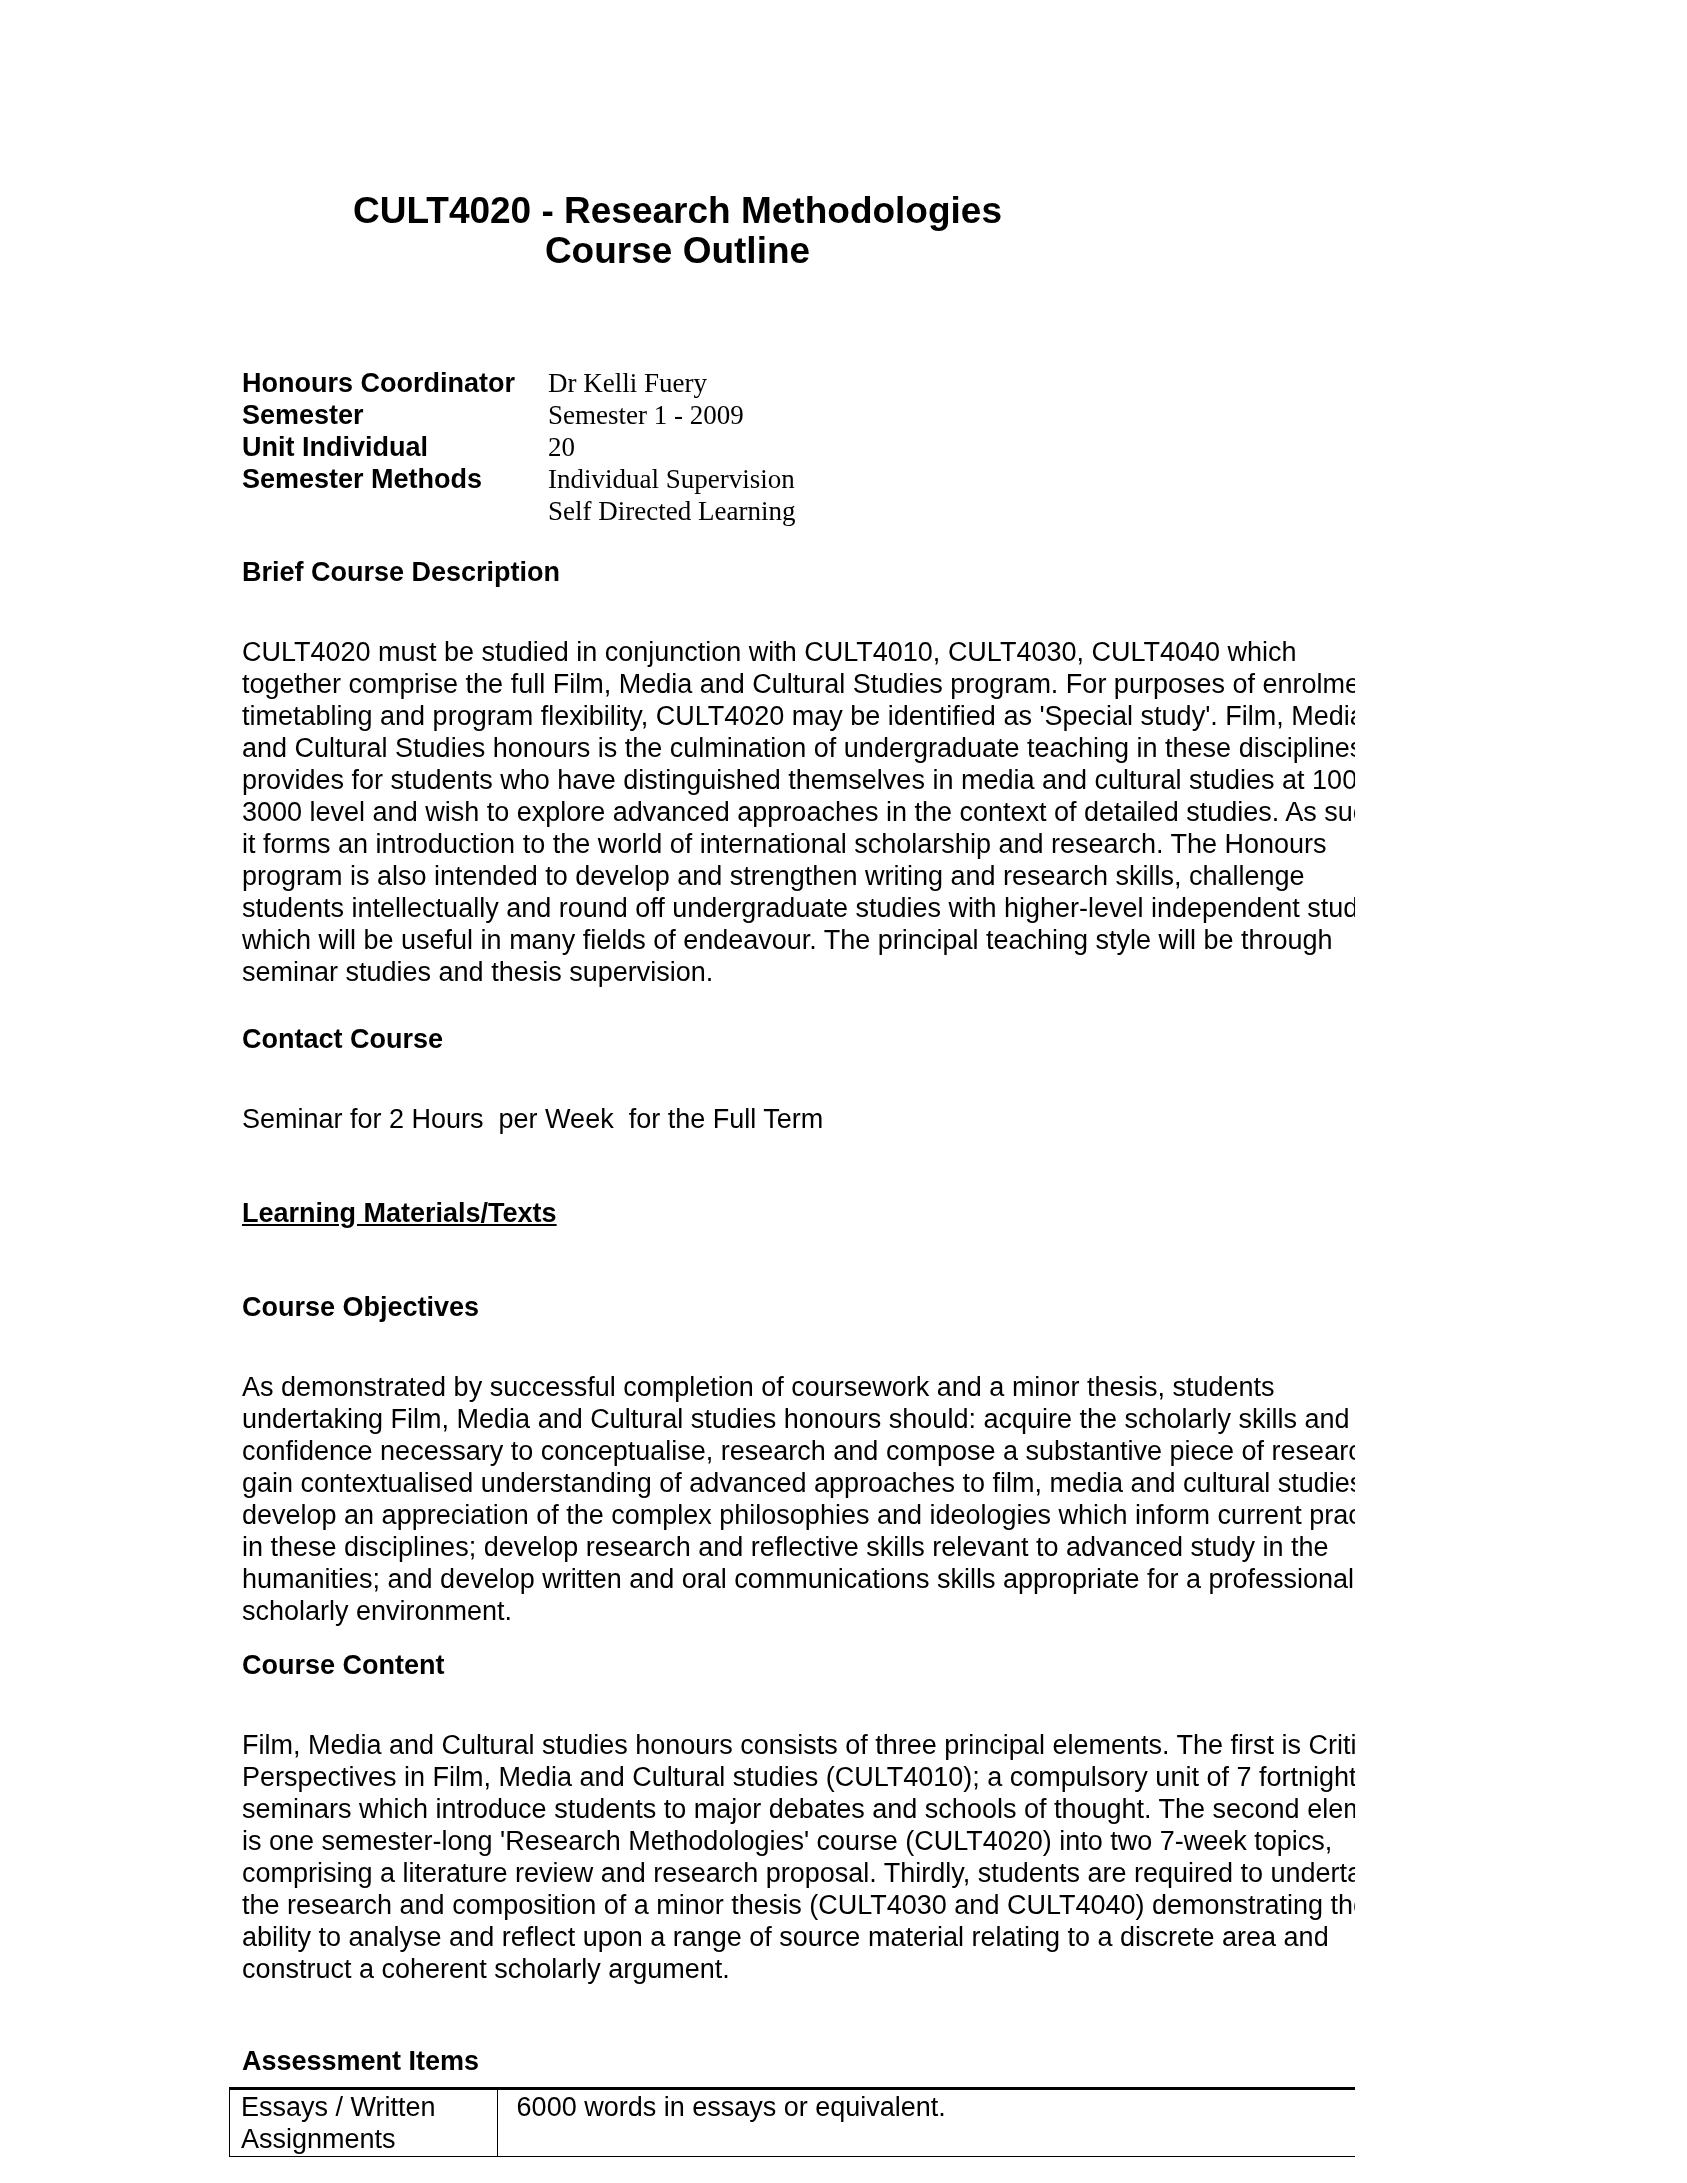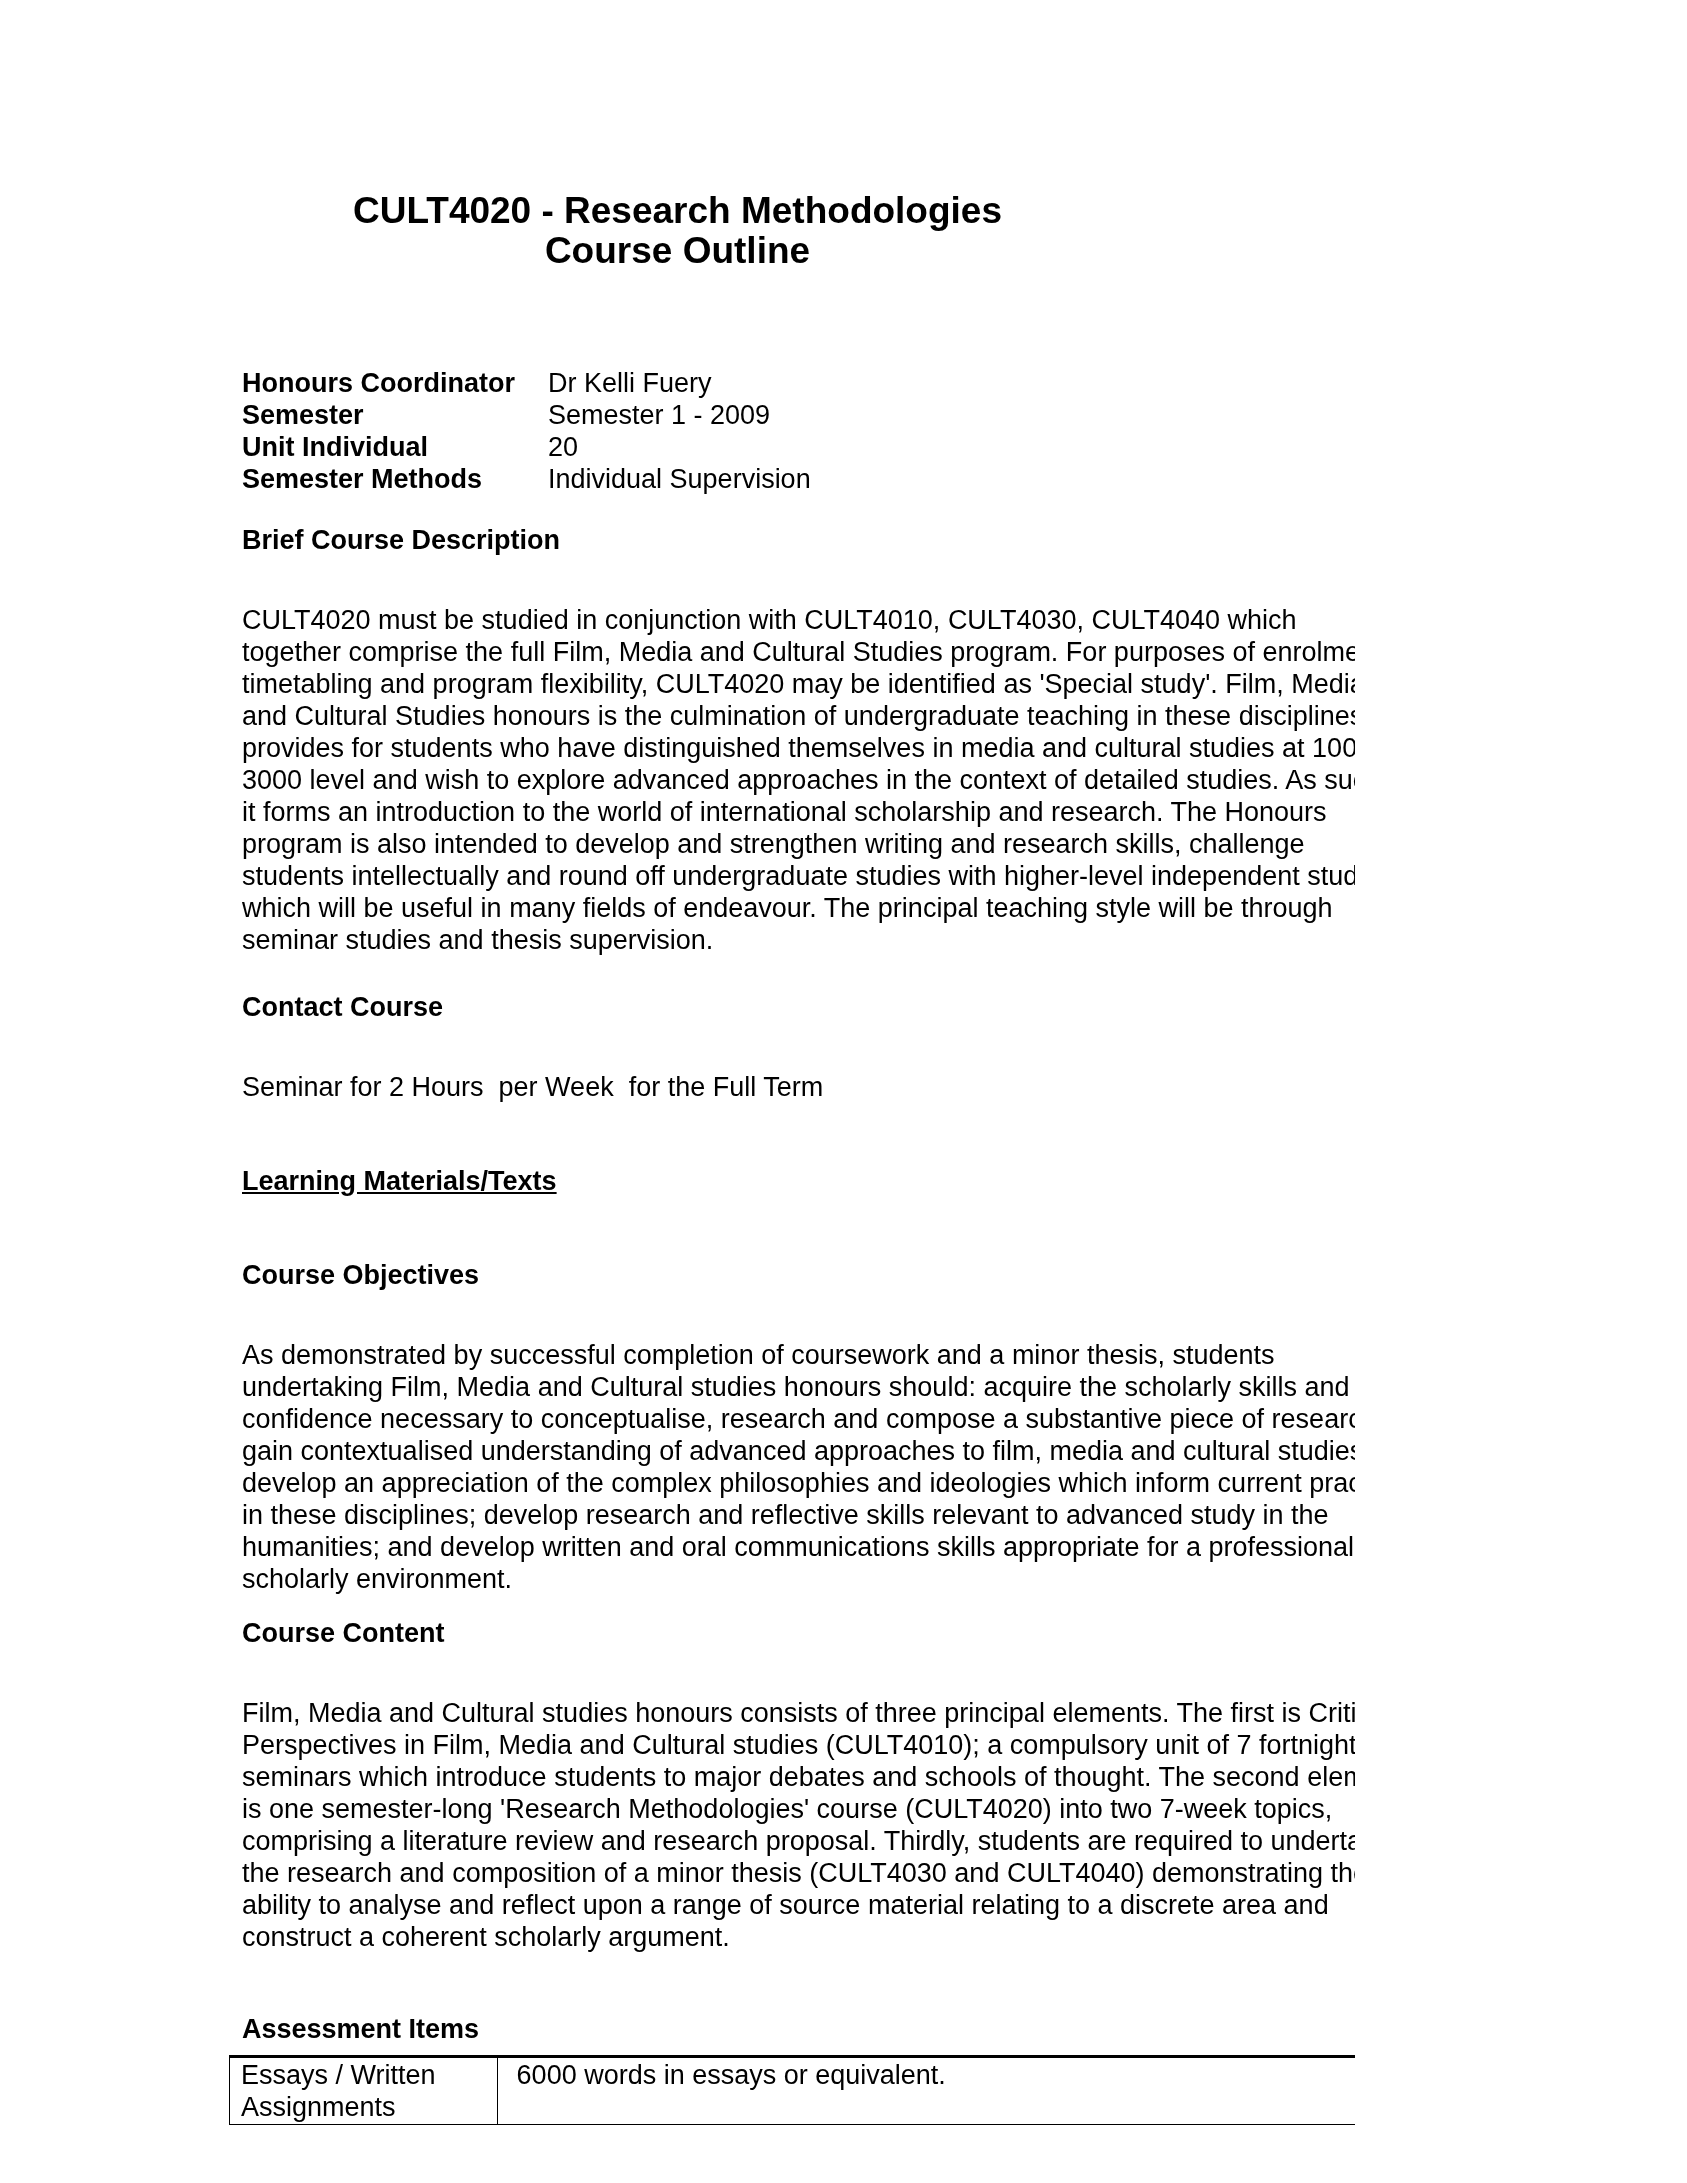--- a/index.html
+++ b/index.html
@@ -19,21 +19,21 @@
   .title-block {
     width: 100%;
     text-align: center;
     font-weight: bold;
     font-size: 37px;
     line-height: 40px;
   }
   .meta-block { margin: 96px 0 0 242px; }
   .meta-row { display: grid; grid-template-columns: 306px auto; }
   .meta-label { font-weight: bold; }
-  .meta-value { white-space: pre-wrap; }
+  .meta-value { white-space: pre-wrap; font-family: Liberation Serif, serif; }
   .section { margin-left: 242px; width: 1265px; }
   .sec-heading { font-weight: bold; }
   .sec-body { white-space: pre-wrap; margin-top: 48px; }
   .sec-brief { margin-top: 29px; }
   .sec-contact { margin-top: 35px; }
   .sec-learning { margin-top: 62px; text-decoration: underline; }
   .sec-objectives { margin-top: 62px; }
   .sec-content { margin-top: 22px; }
   .sec-assessment { margin-top: 60px; }
   .assess-table {
@@ -67,20 +67,24 @@
       <div class="meta-label">Semester</div>
       <div class="meta-value">Semester 1 - 2009</div>
     </div>
     <div class="meta-row">
       <div class="meta-label">Unit Individual</div>
       <div class="meta-value">20</div>
     </div>
     <div class="meta-row">
       <div class="meta-label">Semester Methods</div>
       <div class="meta-value">Individual Supervision</div>
+    </div>
+    <div class="meta-row">
+      <div class="meta-label"></div>
+      <div class="meta-value">Self Directed Learning</div>
     </div>
   </div>
 
   <div class="section sec-brief">
     <div class="sec-heading">Brief Course Description</div>
     <div class="sec-body">CULT4020 must be studied in conjunction with CULT4010, CULT4030, CULT4040 which
 together comprise the full Film, Media and Cultural Studies program. For purposes of enrolment,
 timetabling and program flexibility, CULT4020 may be identified as 'Special study'. Film, Media
 and Cultural Studies honours is the culmination of undergraduate teaching in these disciplines. It
 provides for students who have distinguished themselves in media and cultural studies at 1000-

